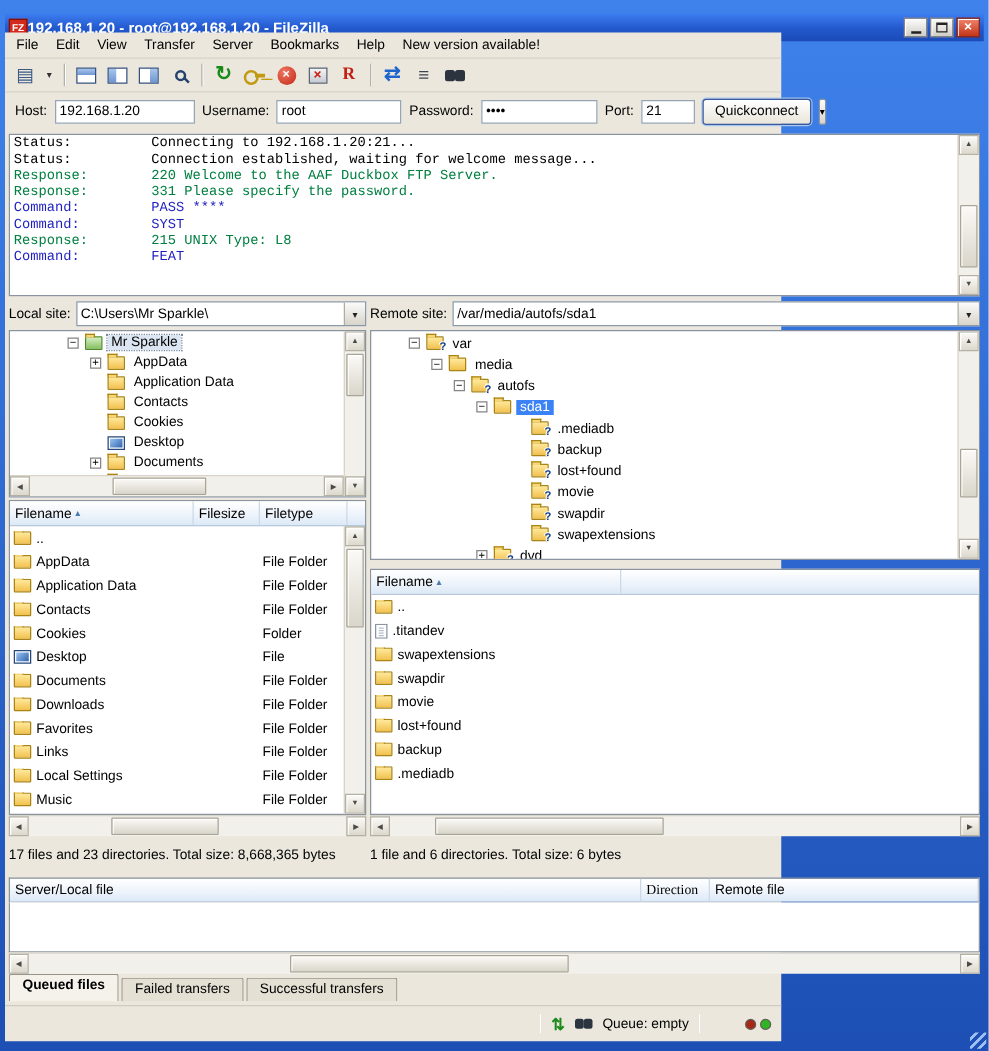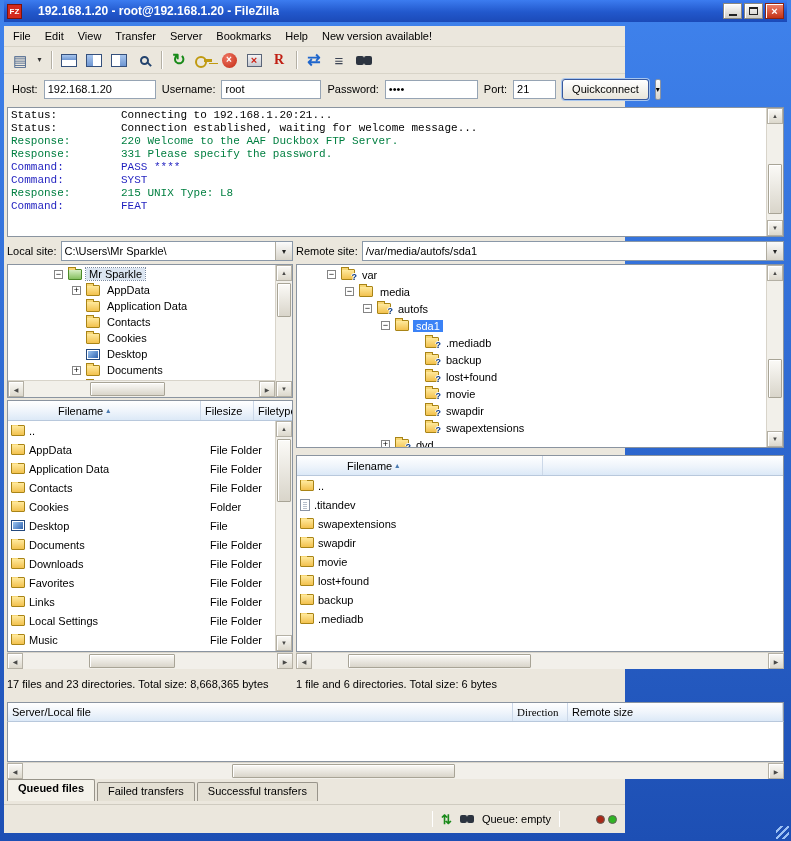--- a/index.html
+++ b/index.html
@@ -4,21 +4,21 @@
 <style>
   html,body{margin:0;padding:0;}
   body{width:791px;height:841px;font-family:"Liberation Sans",sans-serif;font-size:11px;color:#000;}
   *{box-sizing:border-box;}
 
   .window{position:relative;width:791px;height:841px;background:linear-gradient(#3f82ec,#1d4fb4);overflow:hidden;}
   .grip{position:absolute;right:2px;bottom:2px;width:13px;height:13px;
         background:repeating-linear-gradient(135deg,transparent 0 3px,#9cc0f4 3px 5px);}
 
   
-  .titlebar{position:absolute;left:4px;top:0;right:4px;height:22px;display:flex;align-items:center;gap:16px;
+  .titlebar{position:absolute;left:4px;top:11px;right:4px;height:22px;display:flex;align-items:center;gap:0;
             padding:0 3px;background:linear-gradient(180deg,#3c7cf0,#2258cc 55%,#1b4ab8);color:#fff;
             font-weight:bold;font-size:12px;}
   .app-icon{width:15px;height:15px;background:#d42a1e;border:1px solid #7d120c;color:#fff;font-size:8px;
             font-weight:bold;display:flex;align-items:center;justify-content:center;flex:none;}
   .title-text{white-space:nowrap;overflow:hidden;}
   .winbtns{margin-left:auto;display:flex;gap:2px;}
   .wbtn{width:19px;height:16px;background:linear-gradient(#fdfdfd,#cfcdc5);border:1px solid #8a877e;
         box-shadow:inset 1px 1px 0 #fff;display:flex;align-items:center;justify-content:center;color:#222;
         font-size:11px;line-height:1;}
   .wbtn.close{background:linear-gradient(#f0846e,#c33316);color:#fff;border-color:#8c2210;}
@@ -133,21 +133,21 @@
   .ticon.desktop{background:#fff;border:1px solid #24487c;}
   .ticon.desktop::after{content:"";position:absolute;inset:1px;background:linear-gradient(135deg,#9cc4f0,#3064b0);}
   .ticon.file{width:10px;height:12px;background:#fff;border:1px solid #8a94a4;}
   .ticon.file::after{content:"";position:absolute;top:2px;left:2px;right:2px;height:1px;background:#b8c0cc;
       box-shadow:0 2px 0 #b8c0cc,0 4px 0 #b8c0cc,0 6px 0 #b8c0cc;}
 
   
   .list{position:absolute;background:#fff;border:1px solid #8a94a0;overflow:hidden;}
   #local-list{left:3px;top:374px;width:286px;height:252px;}
   #remote-list{left:292px;top:429px;width:488px;height:197px;}
-  .lhead{display:flex;height:20px;background:linear-gradient(#ffffff,#eef4fb 55%,#dce9f7);border-bottom:1px solid #b8c8dc;padding-left:46px;}
+  .lhead{display:flex;height:20px;background:linear-gradient(#ffffff,#eef4fb 55%,#dce9f7);border-bottom:1px solid #b8c8dc;}
   .hcell{flex:none;display:flex;align-items:center;gap:3px;padding:0 4px;border-right:1px solid #ccd8e8;overflow:hidden;}
   .hcell .sort{color:#4a7ab0;font-size:8px;}
   .hfill{flex:1;}
   .lrows{overflow:hidden;}
   #local-list .lrows{margin-right:17px;}
   .lrow{display:flex;align-items:center;height:19px;white-space:nowrap;}
   .cell{flex:none;display:flex;align-items:center;overflow:hidden;padding:0 2px;}
   #local-list .c1{width:147px;} #local-list .c2{width:53px;justify-content:flex-end;} #local-list .c3{width:70px;}
   #remote-list .c1{width:470px;}
 
@@ -664,21 +664,21 @@
     <div class="splitter" id="splitter-queue" style="left:0;top:667px;width:100%;height:8px;"></div>
 
     <div id="queue-header">
       <div class="hcell" style="width: 505px;">
           <span>Server/Local file</span>
         </div>
         <div class="hcell" style="width: 55px; font-family: Liberation Serif, serif;">
           <span>Direction</span>
         </div>
         <div class="hcell" style="width: 215px;">
-          <span>Remote size</span>
+          <span>Remote file</span>
         </div>
       <div class="hfill"></div>
     </div>
     <div id="queue-body"></div>
     <div class="hscrollbar" style="left:3px;top:736px;width:777px;">
       <div class="sbtn">◀</div>
       <div class="strack">
           <div class="sthumb" style="left:28%;width:30%;"></div>
         </div>
       <div class="sbtn">▶</div>

